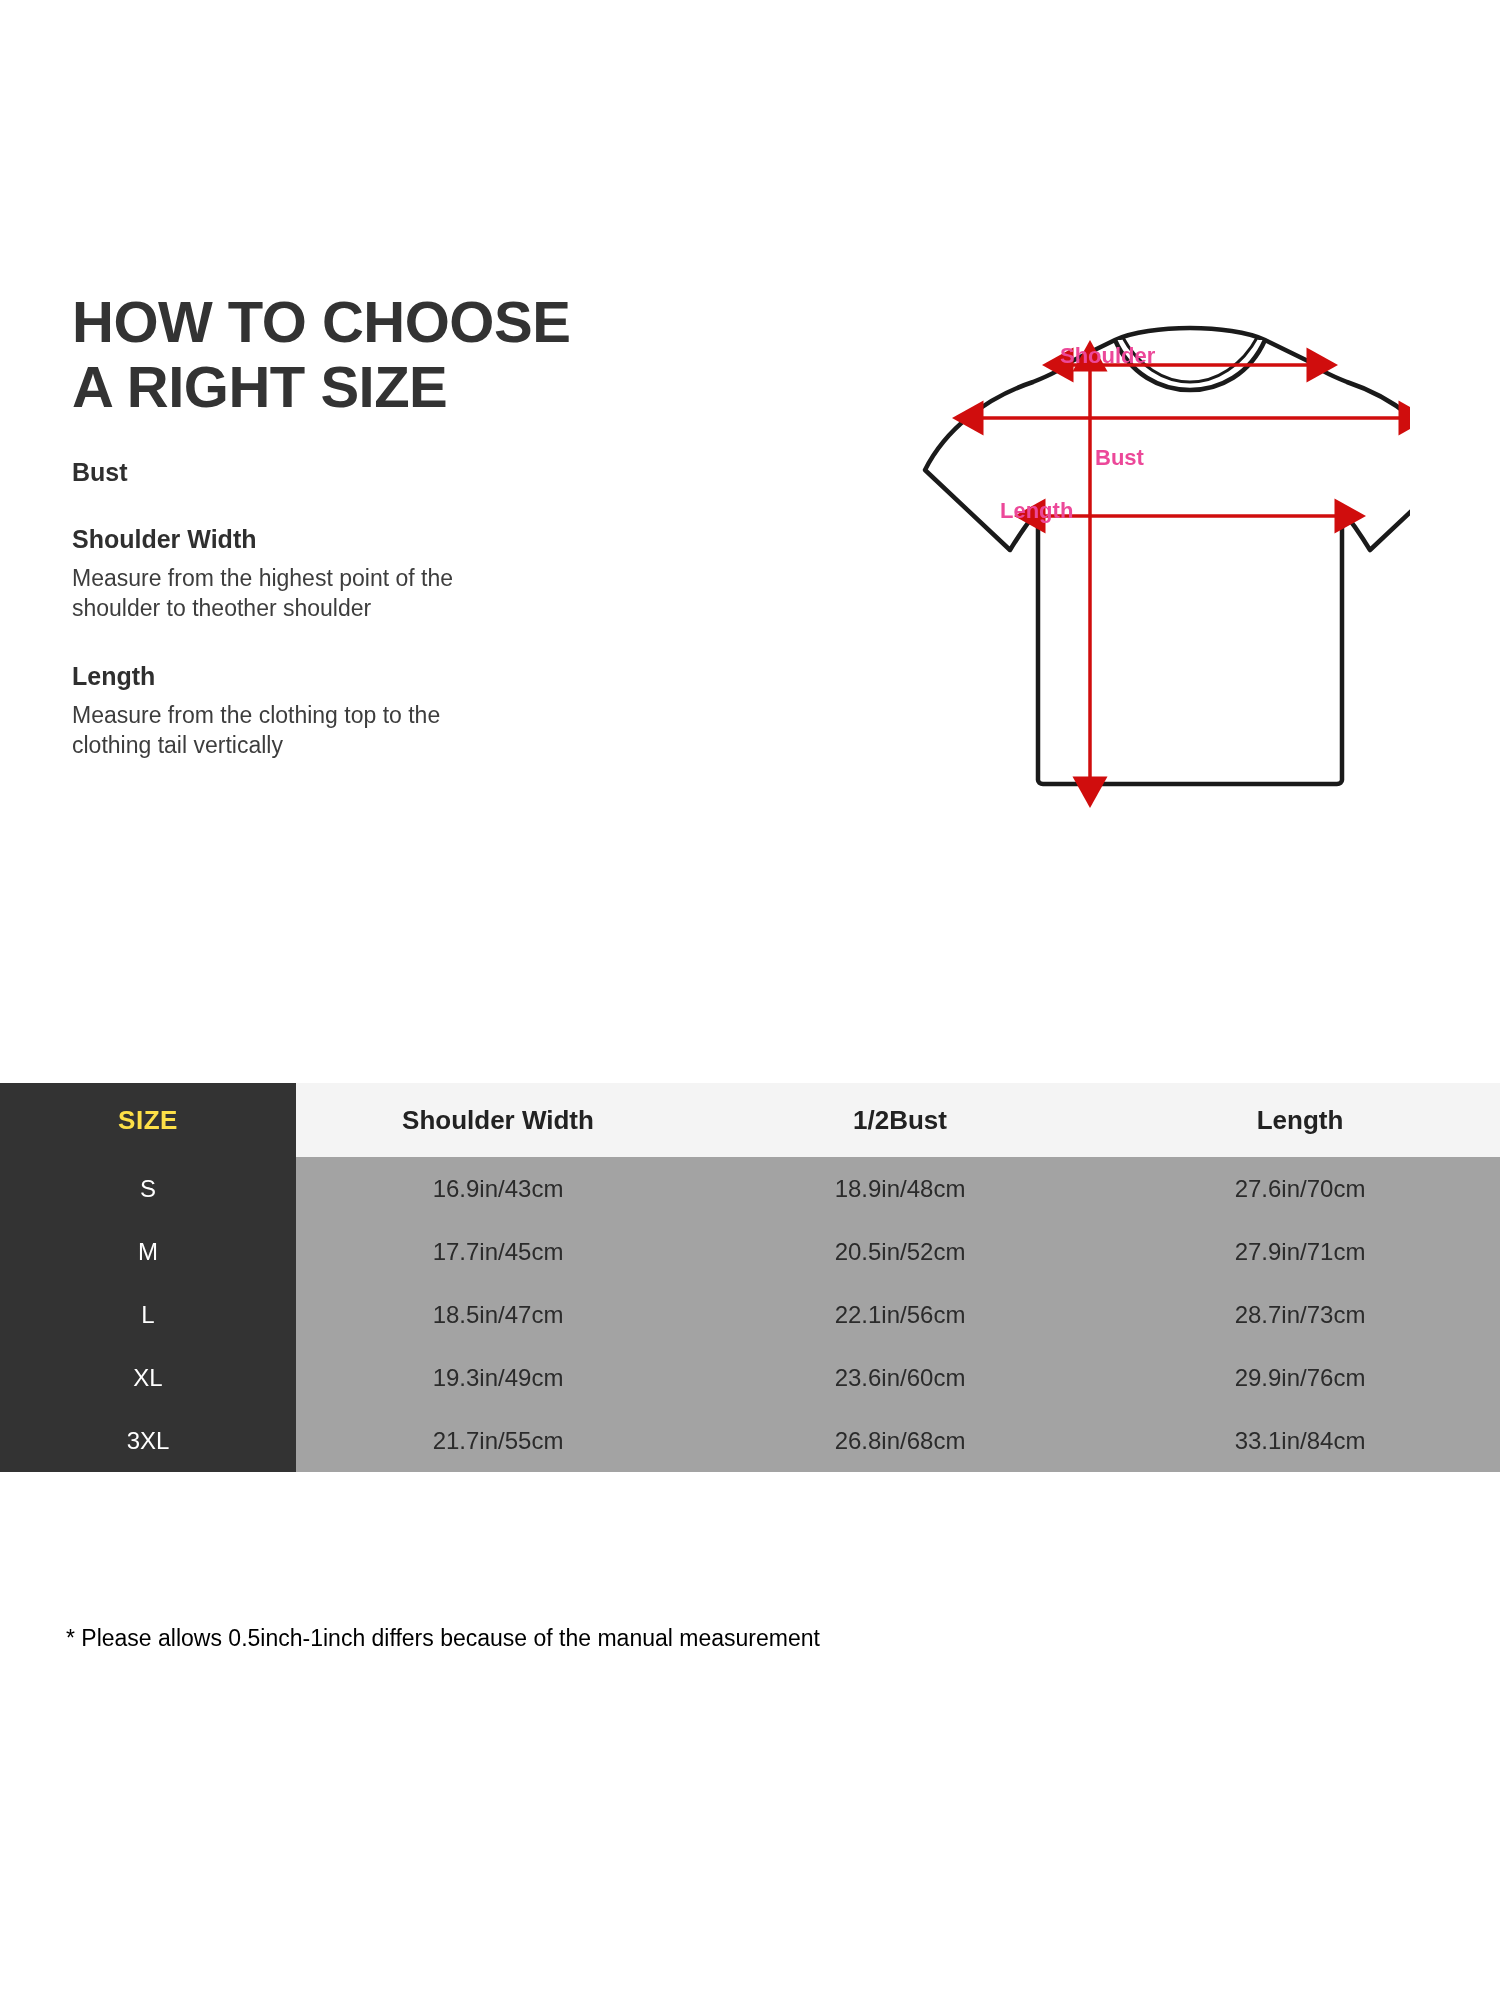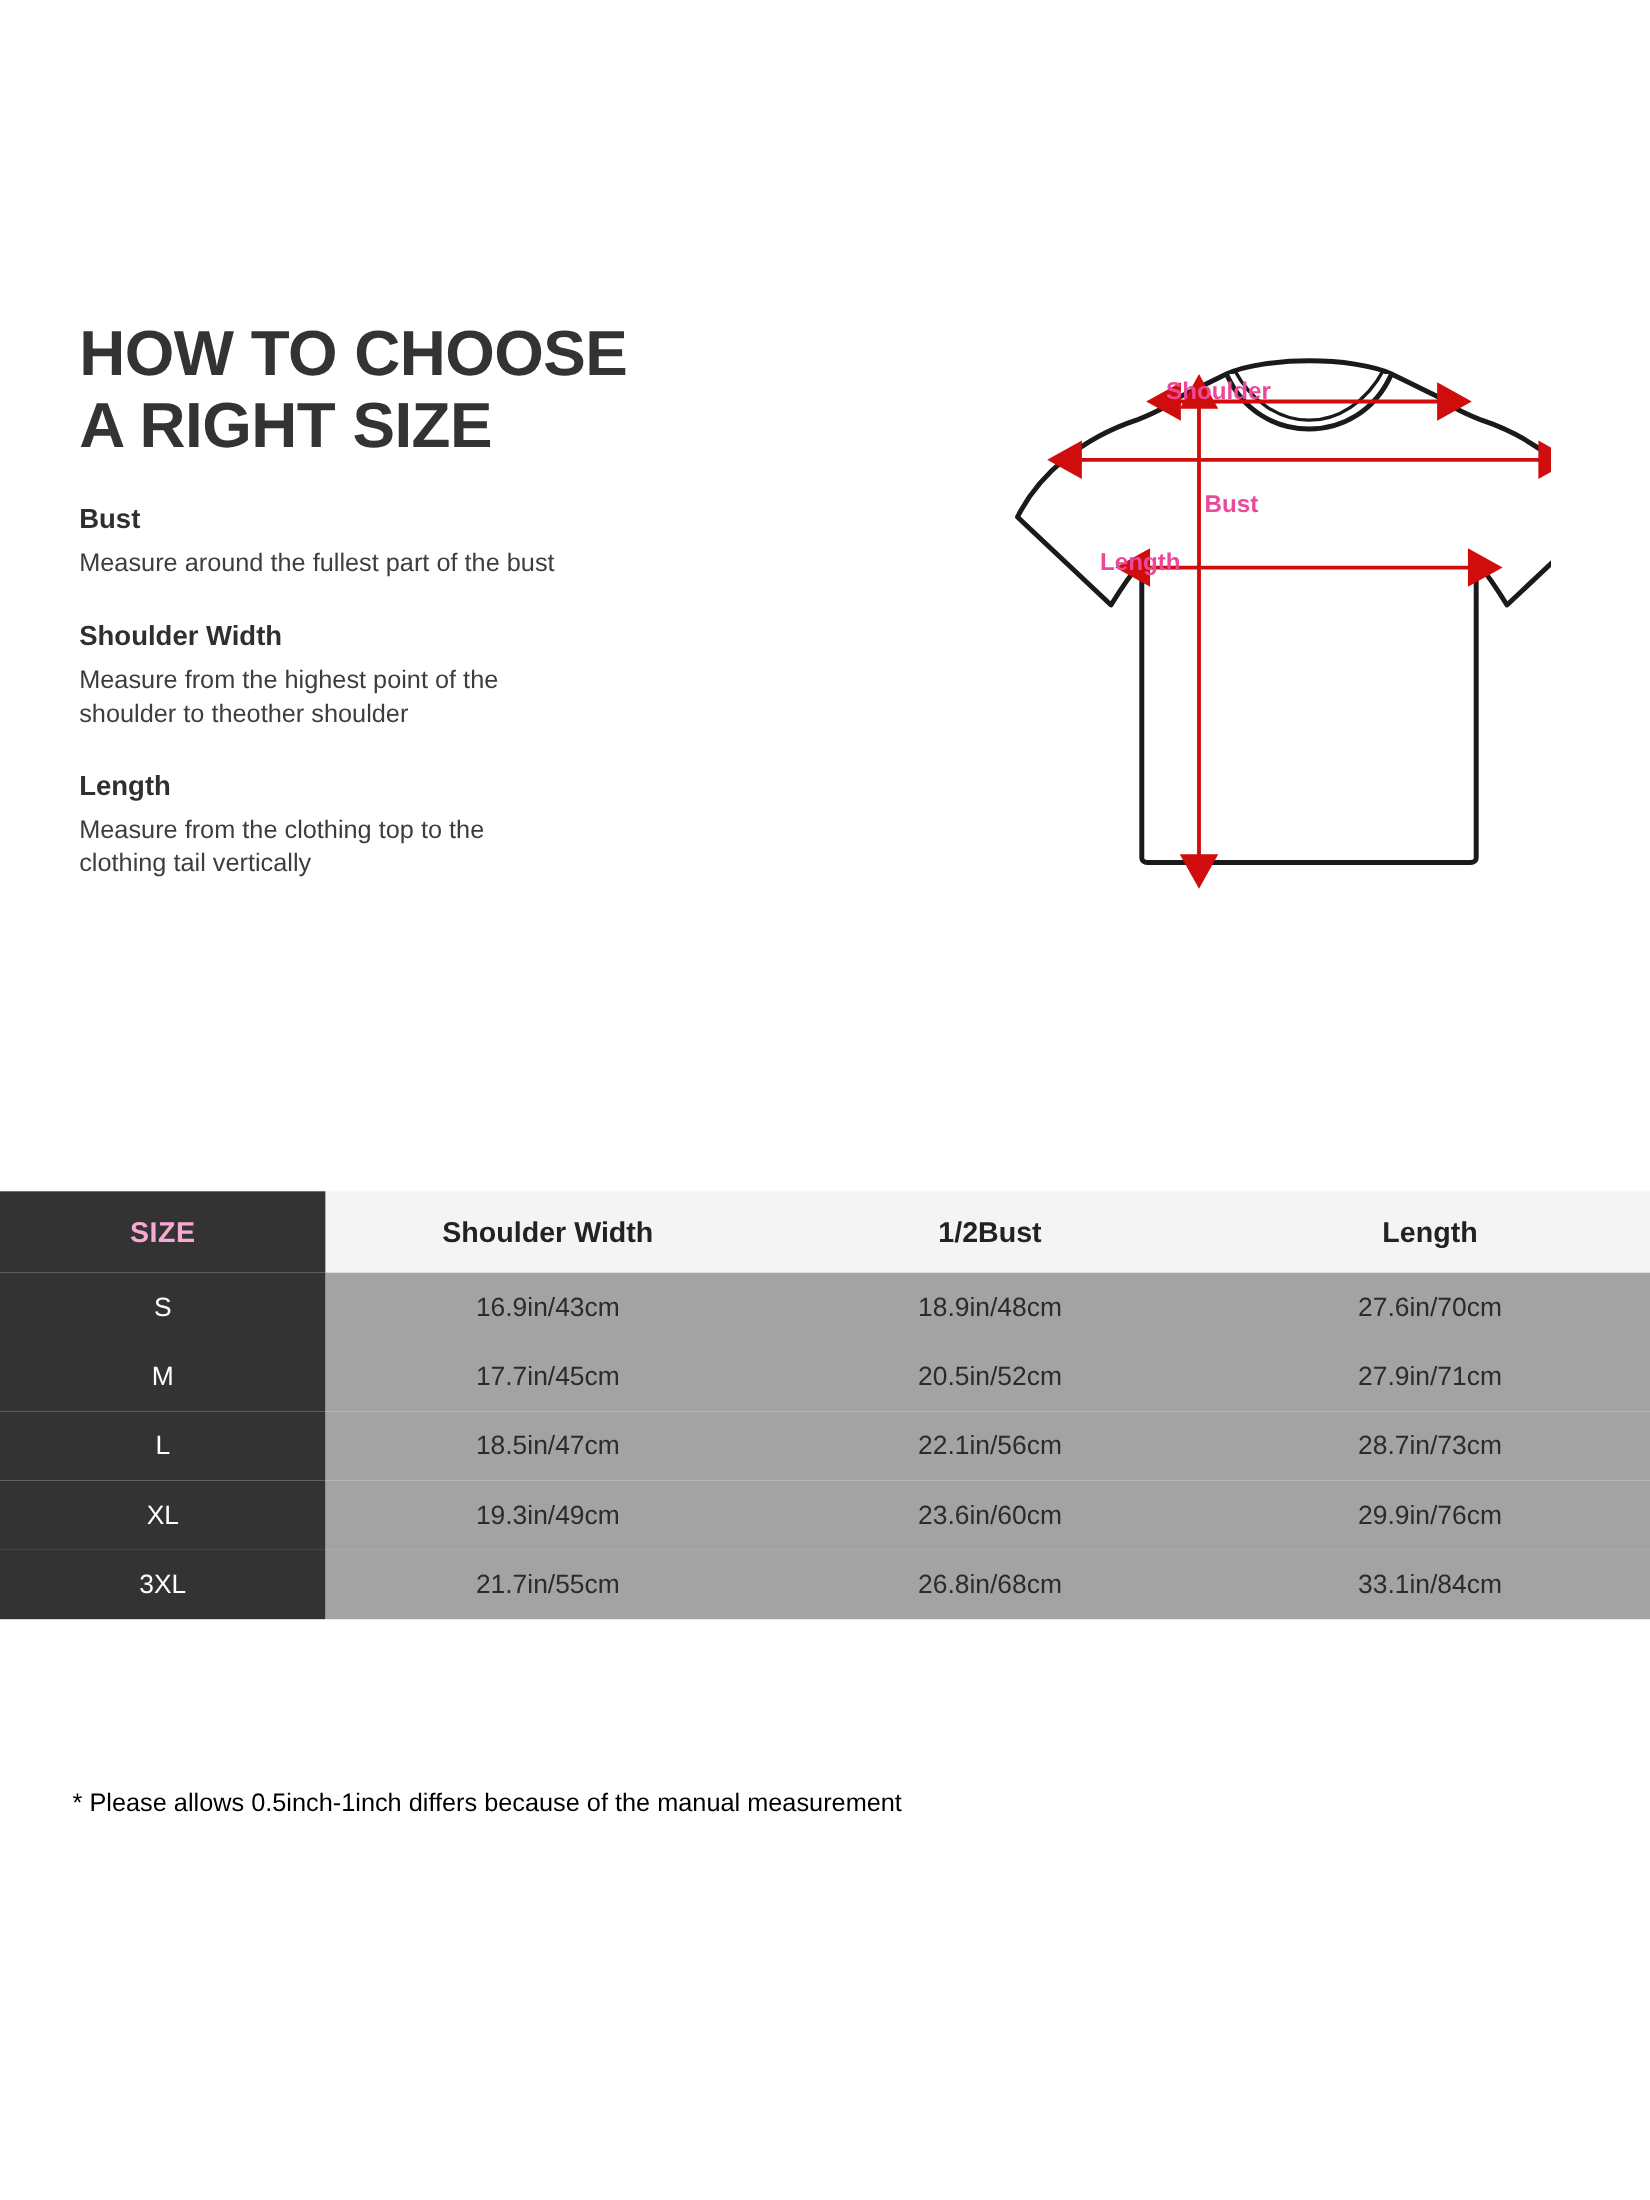--- a/index.html
+++ b/index.html
@@ -107,21 +107,21 @@
     vertical-align: middle;
     border: none;
   }
   table.size-table thead th {
     height: 72px;
     font-size: 26px;
     font-weight: 700;
   }
   table.size-table thead th.sizecol {
     background: #333333;
-    color: #f9a8d4;
+    color: #fde047;
     letter-spacing: 0.5px;
   }
   table.size-table thead th.datacol {
     background: #f4f4f4;
     color: #222222;
   }
   table.size-table tbody td {
     height: 61px;
     font-size: 24px;
     font-weight: 400;
@@ -153,21 +153,20 @@
 <div class="page">
 
   <div class="header-wrap">
 
     <div class="left-col">
       <div class="title">HOW TO CHOOSE
 A RIGHT SIZE</div>
 
       <div class="term-block">
         <div class="term-title">Bust</div>
-        <div class="term-desc">Measure around the fullest part of the bust</div>
       </div>
 
       <div class="term-block">
         <div class="term-title">Shoulder Width</div>
         <div class="term-desc">Measure from the highest point of the
 shoulder to theother shoulder</div>
       </div>
 
       <div class="term-block">
         <div class="term-title">Length</div>

